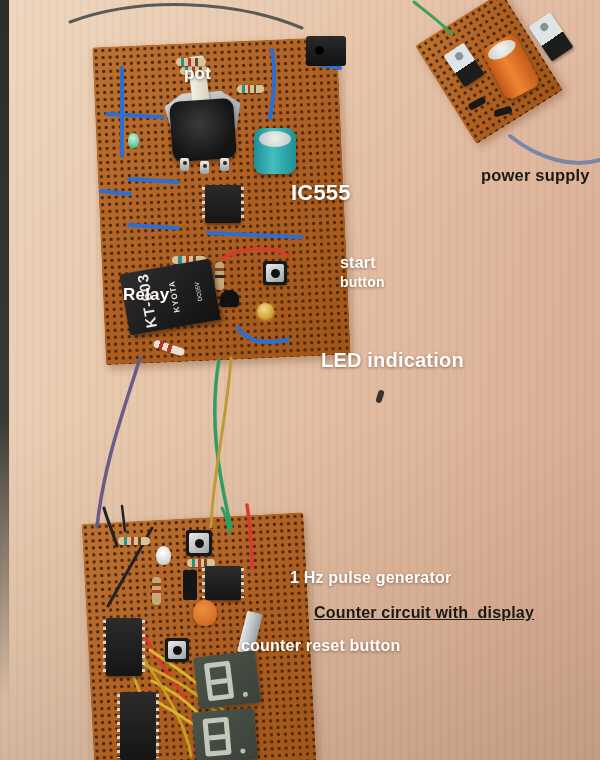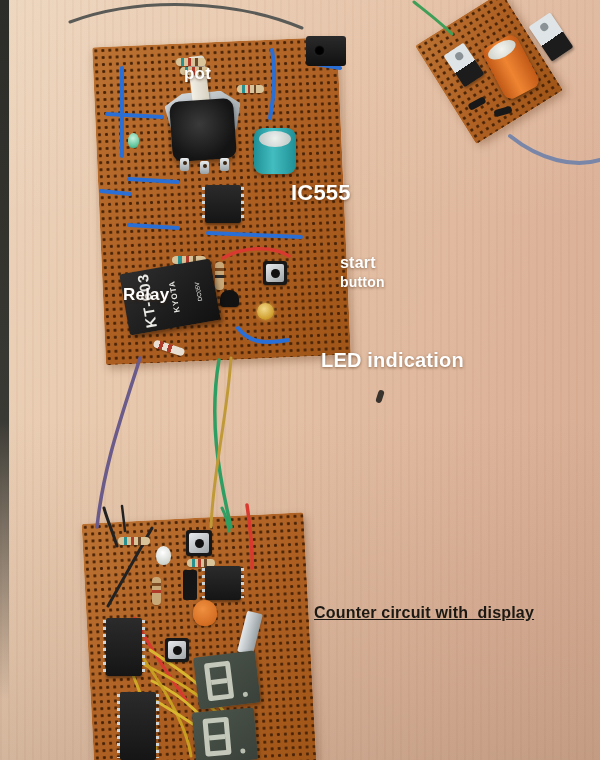--- a/index.html
+++ b/index.html
@@ -200,18 +200,21 @@
   <div class="cmp display disp2">
     <div class="digit8"></div>
     <div class="dp"></div>
     <span class="sr">8</span>
   </div>
 
   <div class="cmp speck"></div>
 
   <div class="label lw" style="left:137px;top:64px;font-size:17px;">pot</div>
   <div class="label lw" style="left:244px;top:180px;font-size:22px;">IC555</div>
+  <div class="label lb" style="left:434px;top:166px;font-size:16.5px;">power supply</div>
   <div class="label lw" style="left:293px;top:254px;font-size:16px;">start</div>
   <div class="label lw" style="left:293px;top:274px;font-size:14px;">button</div>
   <div class="label lw" style="left:76px;top:285px;font-size:17px;">Relay</div>
   <div class="label lw" style="left:274px;top:317px;font-size:20px;margin-top:32px;">LED indication</div>
+  <div class="label lw" style="left:243px;top:569px;font-size:16px;">1 Hz pulse generator</div>
   <div class="label lb" style="left:267px;top:604px;font-size:16px;text-decoration:underline;">Counter circuit with  display</div>
+  <div class="label lw" style="left:194px;top:637px;font-size:16px;">counter reset button</div>
 </div>
 
 </body></html>

